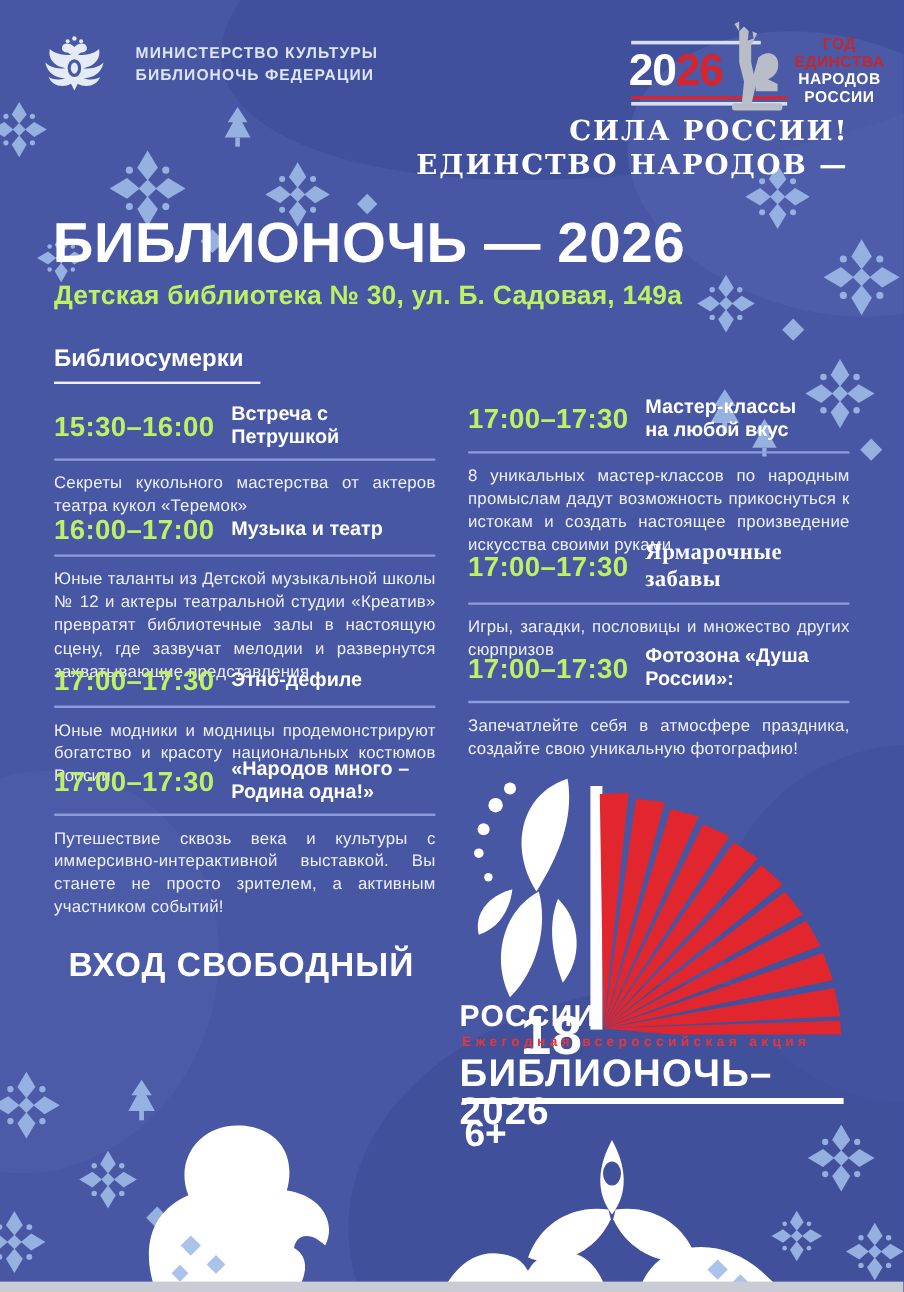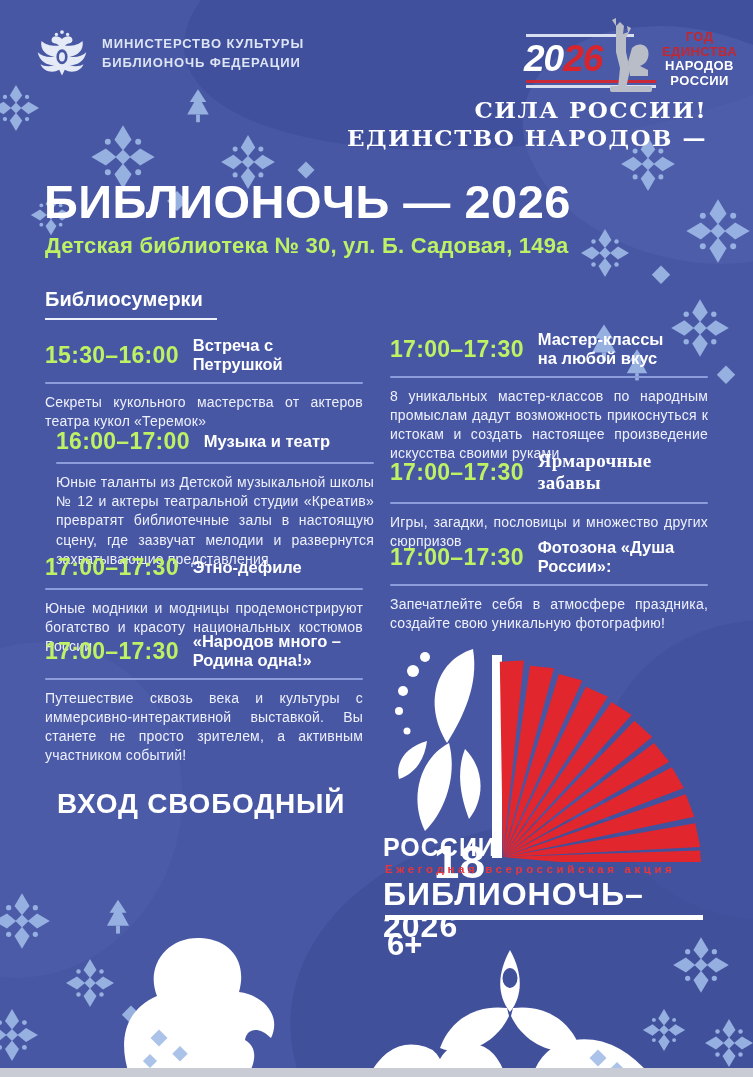--- a/index.html
+++ b/index.html
@@ -12,24 +12,24 @@
   .abs{position:absolute;}
   
   .swirl{position:absolute;border-radius:50%;}
   .swirl-1{left:180px;top:-150px;width:760px;height:290px;background:#41509c;transform:rotate(-9deg);}
   .swirl-2{left:520px;top:30px;width:340px;height:230px;background:#5263af;opacity:.55;transform:rotate(14deg);}
   .swirl-3{left:290px;top:820px;width:620px;height:430px;background:#41509b;transform:rotate(4deg);}
   .swirl-4{left:600px;top:620px;width:330px;height:300px;background:#43529e;}
   .swirl-5{left:-120px;top:640px;width:300px;height:340px;background:#5263af;opacity:.35;transform:rotate(20deg);}
   .ornament{color:#9db8e6;opacity:.92;}
   
-  .ministry{left:34px;top:26px;display:flex;align-items:center;gap:12px;justify-content:center;}
+  .ministry{left:34px;top:26px;display:flex;align-items:center;gap:23px;justify-content:center;}
   .ministry-text{color:#dde4f4;font-size:13px;font-weight:600;letter-spacing:.9px;line-height:1.45;}
   .yearlogo{left:522px;top:18px;width:215px;height:76px;}
-  .yl-num{position:absolute;left:2px;top:22px;font-size:37px;font-weight:800;line-height:1;letter-spacing:-1px;font-style:italic;}
+  .yl-num{position:absolute;left:2px;top:22px;font-size:37px;font-weight:800;line-height:1;letter-spacing:-1px;}
   .yl-num .w{color:#fff;}
   .yl-num .r{color:#d8242c;}
   .yl-stripe{position:absolute;height:3px;background:#e8edf8;opacity:.9;}
   .yl-stripe.red{background:#d8242c;}
   .yl-text{position:absolute;right:0;top:12px;text-align:center;font-weight:800;line-height:1.12;font-size:13px;letter-spacing:.4px;}
   .yl-text .red-l{color:#c32730;}
   .yl-text .white-l{color:#fff;}
   .slogan{right:46px;top:96px;text-align:right;color:#fff;
     font-family:"DejaVu Serif",serif;font-weight:700;font-size:23px;line-height:1.22;letter-spacing:1.5px;}
   
@@ -173,21 +173,21 @@
 
 <div class="event" style="left:45px;top:336px">
   <div class="event-head">
     <span class="time">15:30–16:00</span>
     <span class="etitle">Встреча с Петрушкой</span>
   </div>
   <div class="rule"></div>
   <p class="desc">Секреты кукольного мастерства от актеров театра кукол «Теремок»</p>
 </div>
 
-<div class="event" style="left:56px;top:428px">
+<div class="event" style="left:45px;top:428px">
   <div class="event-head">
     <span class="time">16:00–17:00</span>
     <span class="etitle">Музыка и театр</span>
   </div>
   <div class="rule"></div>
   <p class="desc">Юные таланты из Детской музыкальной школы № 12 и актеры театральной студии «Креатив» превратят библиотечные залы в настоящую сцену, где зазвучат мелодии и развернутся захватывающие представления</p>
 </div>
 
 <div class="event" style="left:45px;top:554px">
   <div class="event-head">

